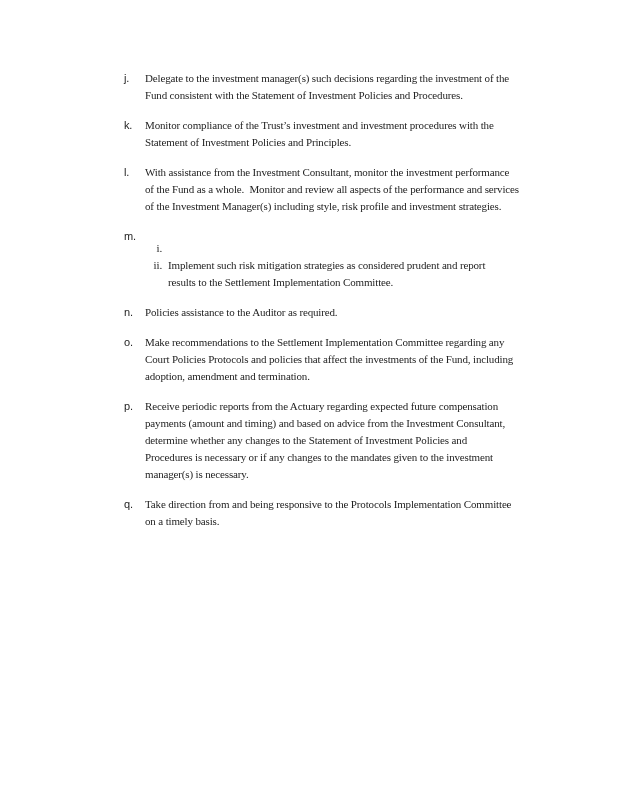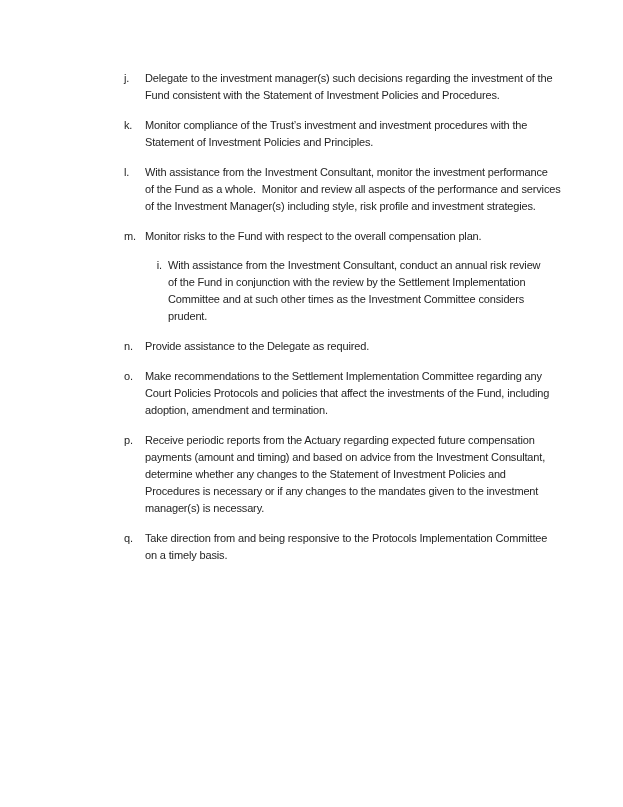--- a/index.html
+++ b/index.html
@@ -30,20 +30,21 @@
     align-items: flex-start;
     margin-bottom: 13px;
   }
   .marker {
     flex: 0 0 21px;
     white-space: nowrap;
   }
   .item-body {
     flex: 1 1 auto;
     min-width: 0;
+    font-family: Liberation Serif, serif;
   }
   .item-text {
     white-space: pre-wrap;
   }
   .subitems {
     margin-top: 12px;
   }
   .subitem {
     display: flex;
     align-items: flex-start;
@@ -82,37 +83,37 @@
       <div class="item-body">
         <div class="item-text">With assistance from the Investment Consultant, monitor the investment performance
 of the Fund as a whole.  Monitor and review all aspects of the performance and services
 of the Investment Manager(s) including style, risk profile and investment strategies.</div>
       </div>
     </div>
 
     <div class="item">
       <div class="marker">m.</div>
       <div class="item-body">
-        <div class="item-text">Monitor risks to the Fund with respect to the overall compensation plan.</div>
         <div class="subitems">
           <div class="subitem">
             <div class="submarker">i.</div>
-            <div class="item-text">With assistance from the Investment Consultant, conduct an annual risk review
-of the Fund in conjunction with the review by the Settlement Implementation
-Committee and at such other times as the Investment Committee considers
-prudent.</div>
+          </div>
+          <div class="subitem">
+            <div class="submarker">ii.</div>
+            <div class="item-text">Implement such risk mitigation strategies as considered prudent and report
+results to the Settlement Implementation Committee.</div>
           </div>
         </div>
       </div>
     </div>
 
     <div class="item">
       <div class="marker">n.</div>
       <div class="item-body">
-        <div class="item-text">Provide assistance to the Delegate as required.</div>
+        <div class="item-text">Policies assistance to the Auditor as required.</div>
       </div>
     </div>
 
     <div class="item">
       <div class="marker">o.</div>
       <div class="item-body">
         <div class="item-text">Make recommendations to the Settlement Implementation Committee regarding any
 Court Policies Protocols and policies that affect the investments of the Fund, including
 adoption, amendment and termination.</div>
       </div>

